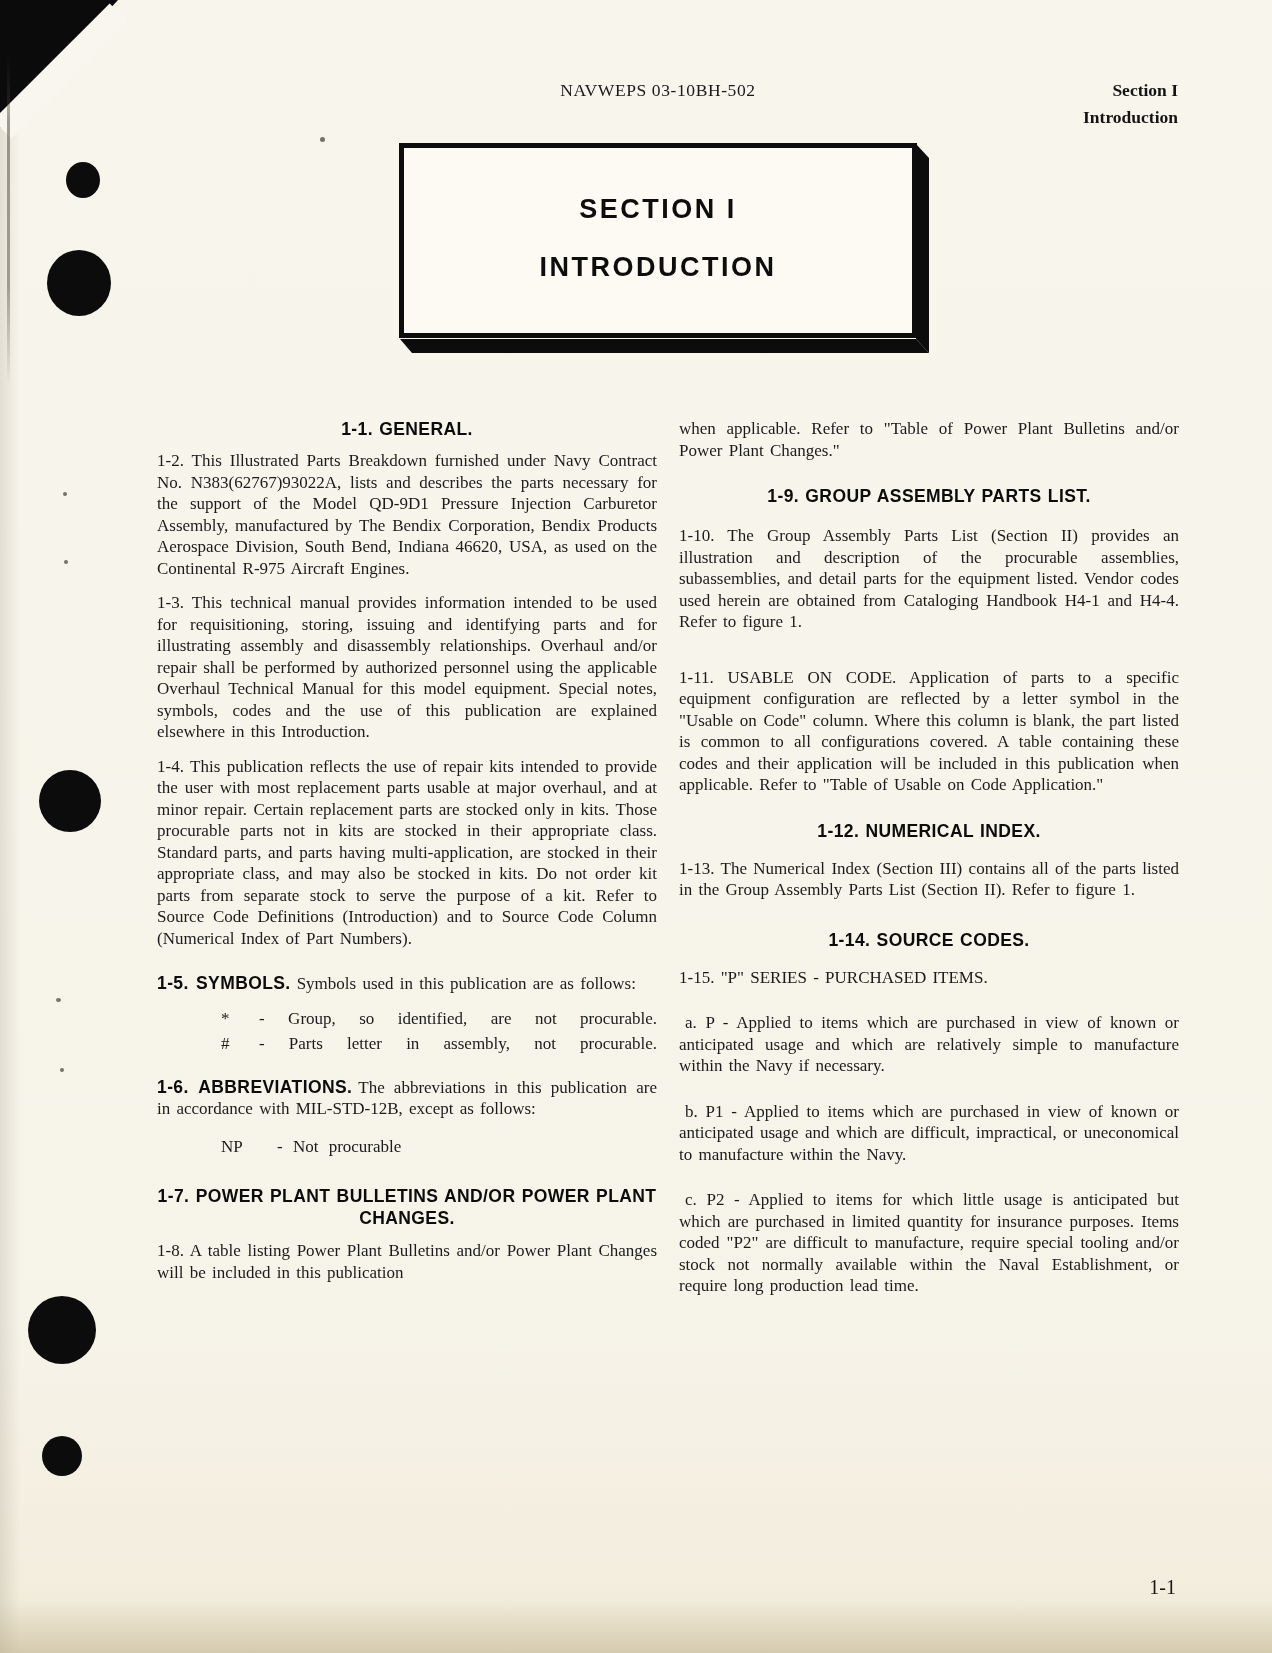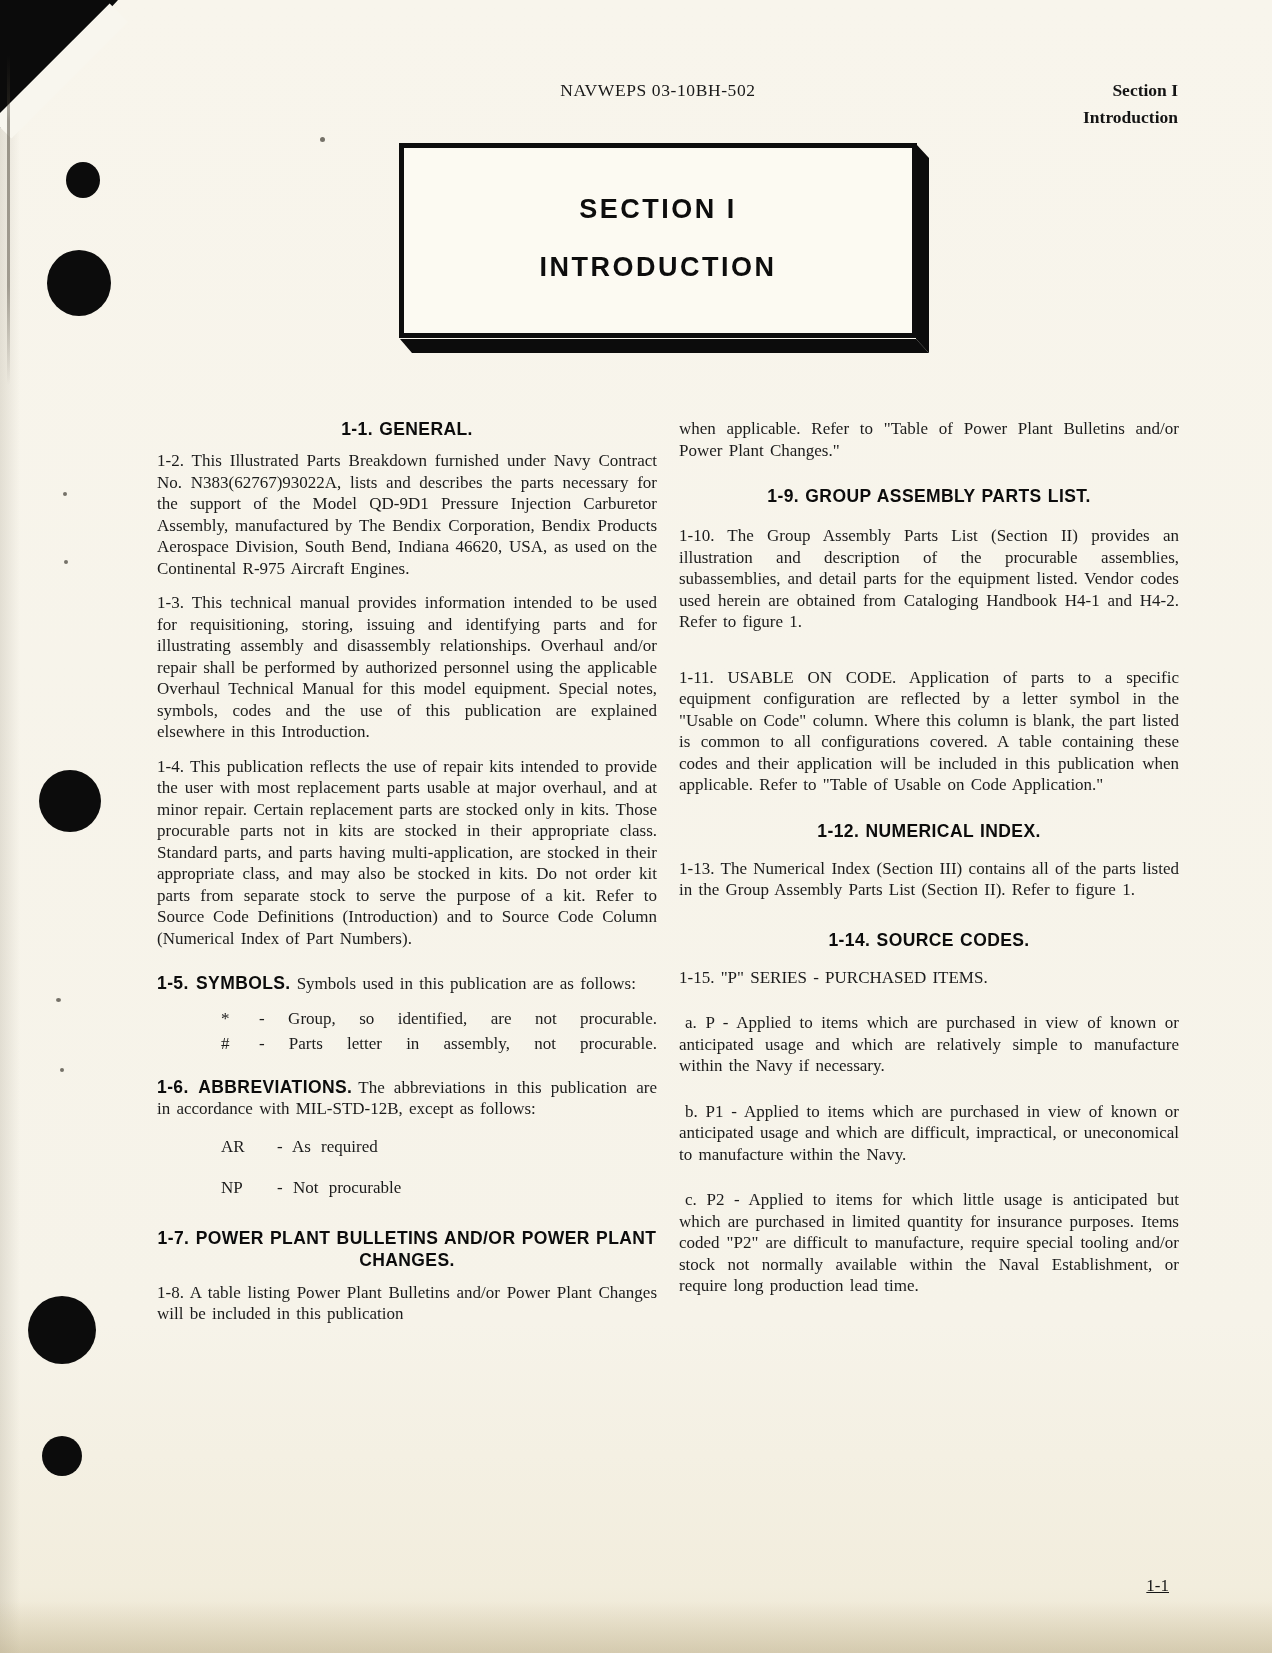--- a/index.html
+++ b/index.html
@@ -64,21 +64,21 @@
     letter-spacing:.4px;color:#0c0c0c;margin-right:6px;}
   .mb-lg{margin-bottom:24px !important;}
   .mb-xl{margin-bottom:30px !important;}
   .sym-row{display:flex;padding-left:64px;margin:0 0 4px;}
   .sym{width:38px;flex:0 0 38px;}
   .sym-text{flex:1;text-align:justify;text-align-last:justify;}
   .abbr-row{padding-left:64px;margin:0 0 20px;text-align:left;}
   .abbr-label{display:inline-block;width:56px;}
   .abbr-text{word-spacing:6px;}
   .p-sub{text-indent:6px;}
-  .page-num{position:absolute;top:1576px;right:103px;font-size:17px;font-weight:500;color:#161616;text-decoration:underline;}
+  .page-num{position:absolute;top:1576px;right:96px;font-size:20px;font-weight:500;color:#161616;}
   .bottom-shade{position:absolute;left:0;bottom:0;width:100%;height:52px;pointer-events:none;
     background:linear-gradient(180deg,rgba(201,189,157,0) 0%,rgba(201,189,157,.38) 60%,rgba(189,176,142,.5) 100%);}
 </style>
 </head>
 <body>
 
 <div class="page">
 
   <div class="corner-black"></div>
   <div class="corner-fold-light"></div>
@@ -125,34 +125,31 @@
       <span class="sym">*</span>
       <span class="sym-text">- Group, so identified, are not procurable.</span>
     </div>
     <div class="sym-row" style="margin-bottom:22px;">
       <span class="sym">#</span>
       <span class="sym-text">- Parts letter in assembly, not procurable.</span>
     </div>
     <p style="margin-bottom:16px;">
       <span class="hd-inline">1-6. ABBREVIATIONS.</span><span>The abbreviations in this publication are in accordance with MIL-STD-12B, except as follows:</span>
     </p>
-    <div class="abbr-row">
-      <span class="abbr-label">AR</span><span class="abbr-text">- As required</span>
-    </div>
     <div class="abbr-row" style="margin-bottom:28px;">
       <span class="abbr-label">NP</span><span class="abbr-text">- Not procurable</span>
     </div>
     <p class="hd" style="margin-bottom:11px;">1-7. POWER PLANT BULLETINS AND/OR POWER PLANT CHANGES.</p>
     <p>1-8. A table listing Power Plant Bulletins and/or Power Plant Changes will be included in this publication</p>
   </div>
 
   <div class="col col-right">
     <p class="mb-lg">when applicable. Refer to "Table of Power Plant Bulletins and/or Power Plant Changes."</p>
     <p class="hd" style="margin-bottom:18px;">1-9. GROUP ASSEMBLY PARTS LIST.</p>
-    <p style="margin-bottom:34px;">1-10. The Group Assembly Parts List (Section II) provides an illustration and description of the procurable assemblies, subassemblies, and detail parts for the equipment listed. Vendor codes used herein are obtained from Cataloging Handbook H4-1 and H4-2. Refer to figure 1.</p>
+    <p style="margin-bottom:34px;">1-10. The Group Assembly Parts List (Section II) provides an illustration and description of the procurable assemblies, subassemblies, and detail parts for the equipment listed. Vendor codes used herein are obtained from Cataloging Handbook H4-1 and H4-4. Refer to figure 1.</p>
     <p class="mb-lg">1-11. USABLE ON CODE. Application of parts to a specific equipment configuration are reflected by a letter symbol in the "Usable on Code" column. Where this column is blank, the part listed is common to all configurations covered. A table containing these codes and their application will be included in this publication when applicable. Refer to "Table of Usable on Code Application."</p>
     <p class="hd" style="margin-bottom:16px;">1-12. NUMERICAL INDEX.</p>
     <p style="margin-bottom:22px;">1-13. The Numerical Index (Section III) contains all of the parts listed in the Group Assembly Parts List (Section II). Refer to figure 1.</p>
     <p class="hd" style="margin-bottom:16px;margin-top:28px;">1-14. SOURCE CODES.</p>
     <p class="mb-lg">1-15. "P" SERIES - PURCHASED ITEMS.</p>
     <p class="p-sub mb-lg">a. P - Applied to items which are purchased in view of known or anticipated usage and which are relatively simple to manufacture within the Navy if necessary.</p>
     <p class="p-sub mb-lg">b. P1 - Applied to items which are purchased in view of known or anticipated usage and which are difficult, impractical, or uneconomical to manufacture within the Navy.</p>
     <p class="p-sub mb-xl">c. P2 - Applied to items for which little usage is anticipated but which are purchased in limited quantity for insurance purposes. Items coded "P2" are difficult to manufacture, require special tooling and/or stock not normally available within the Naval Establishment, or require long production lead time.</p>
   </div>
 

